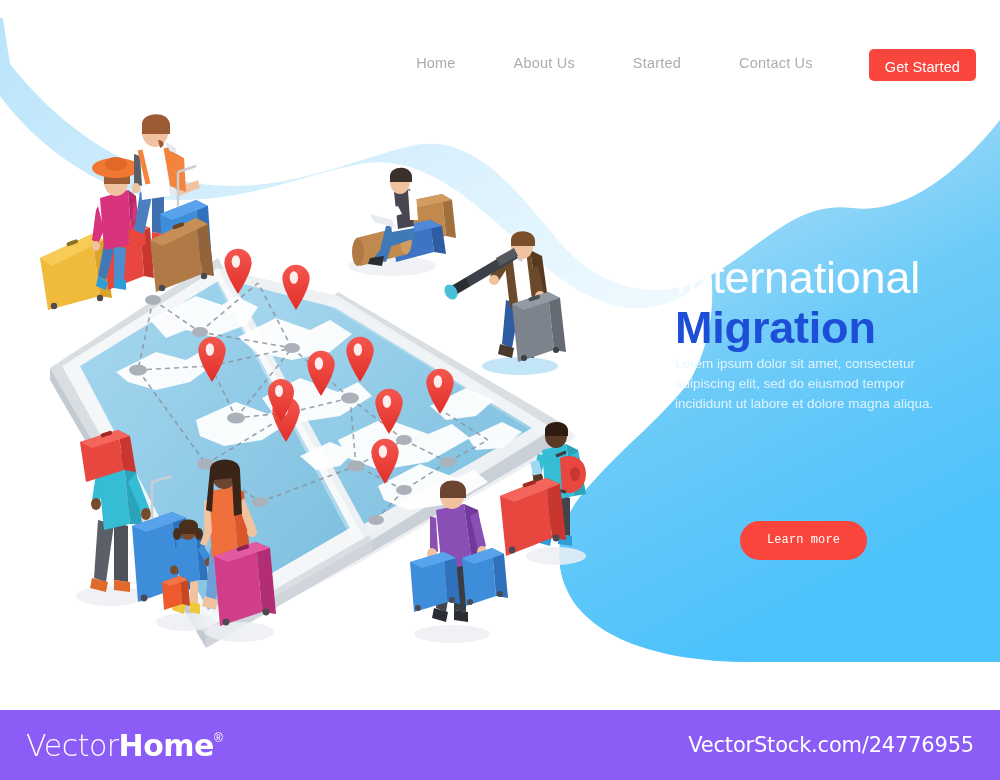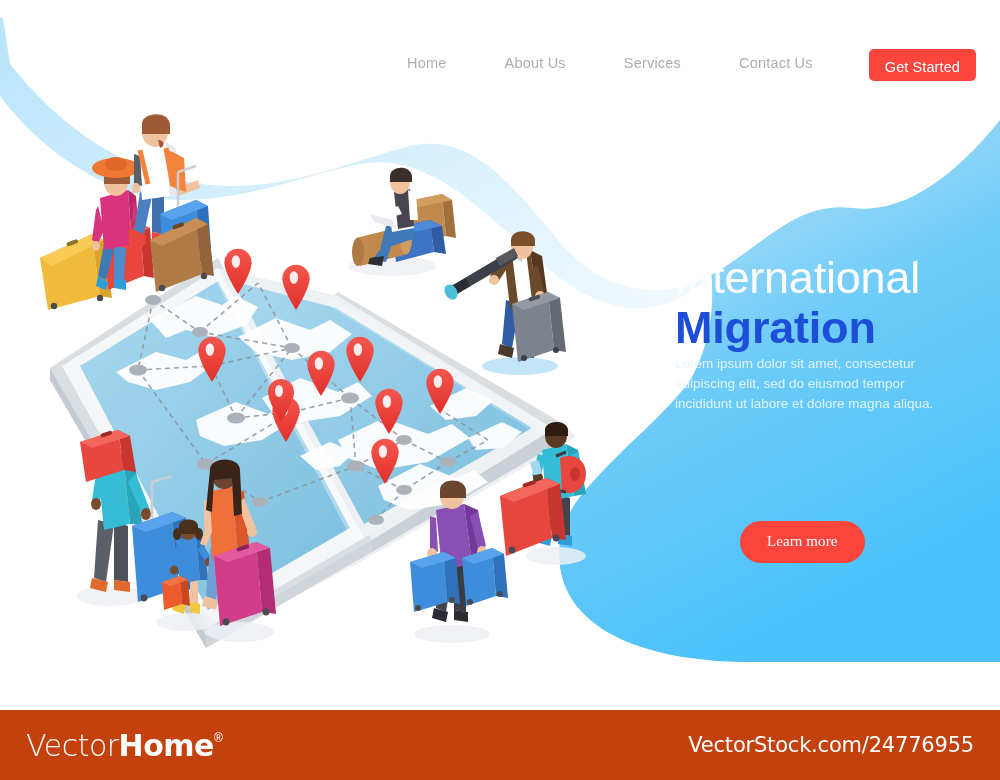--- a/index.html
+++ b/index.html
@@ -51,32 +51,32 @@
     font-size:45px; line-height:52px; color:#1d4ed8; font-weight:bold;
     letter-spacing:-0.2px; white-space:nowrap; margin-top:-2px;
   }
   .hero-sub{
     color:#e8f6ff; font-size:13.5px; line-height:20px;
     max-width:262px; opacity:.93;
   }
   .learn-btn{
     position:absolute; left:740px; top:521px; z-index:36;
     background:#f9453c; color:#fff; border:none; border-radius:22px;
-    font-size:15px; padding:12px 27px 13px; cursor:pointer;
+    font-size:12px; padding:12px 27px 13px; cursor:pointer;
     letter-spacing:.1px;
-    font-family:Liberation Serif, serif;
+    font-family:Liberation Mono, monospace;
   }
 
   
   .illu{ position:absolute; left:0; top:0; width:1000px; height:710px; z-index:20; }
 
   
   .footer{
     position:absolute; left:0; bottom:0; width:1000px; height:70px;
-    background:#c2410c; display:flex; align-items:center;
+    background:#8b5cf6; display:flex; align-items:center;
     justify-content:space-between; padding:0 26px; z-index:60;
   }
   .wm-logo{ display:flex; align-items:flex-start; color:#fff; }
   .wm-vector{ font-size:30px; font-weight:300; letter-spacing:-.5px;
     font-family:"DejaVu Sans",sans-serif; }
   .wm-stock{ font-size:30px; font-weight:bold; letter-spacing:-.5px;
     font-family:"DejaVu Sans",sans-serif; }
   .wm-reg{ font-size:12px; margin-top:3px; }
   .wm-url{ color:#fff; font-size:21px; letter-spacing:-.2px;
     font-family:"DejaVu Sans",sans-serif; }
@@ -570,21 +570,21 @@
         <circle cx="512" cy="550" r="3.4" fill="#4a4a52"></circle>
         <circle cx="556" cy="538" r="3.4" fill="#4a4a52"></circle>
       </g>
     </g>
   </svg>
 
   <nav class="navbar">
     <div class="nav-links">
       <a class="nav-link" href="#">Home</a>
       <a class="nav-link" href="#">About Us</a>
-      <a class="nav-link" href="#">Services</a>
+      <a class="nav-link" href="#">Started</a>
       <a class="nav-link" href="#">Contact Us</a>
       <button class="cta-btn">Get Started</button>
     </div>
   </nav>
 
   <div class="hero">
     <div class="hero-title-1">International</div>
     <div class="hero-title-2">Migration</div>
     <p class="hero-sub">Lorem ipsum dolor sit amet, consectetur adipiscing elit, sed do eiusmod tempor incididunt ut labore et dolore magna aliqua.</p>
   </div>

